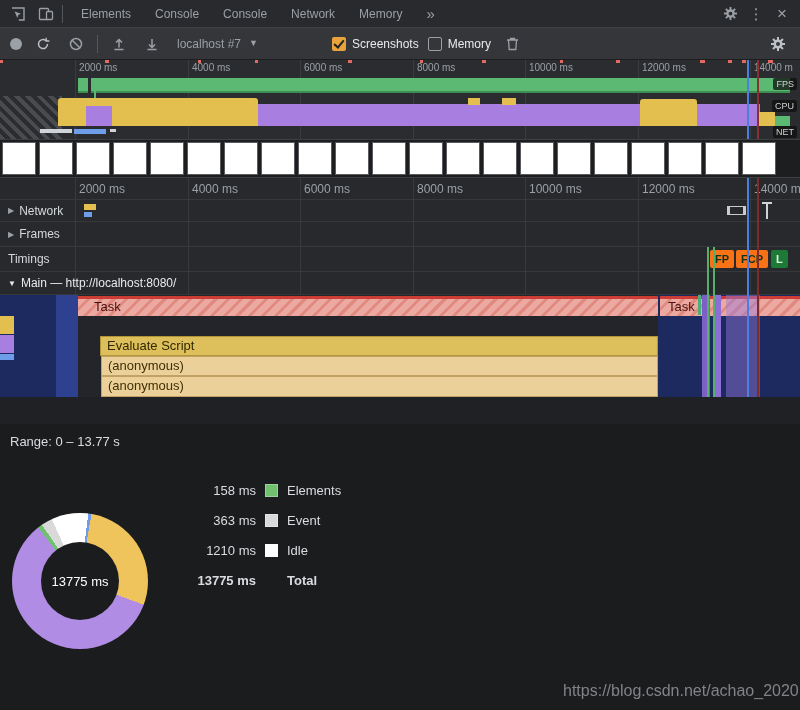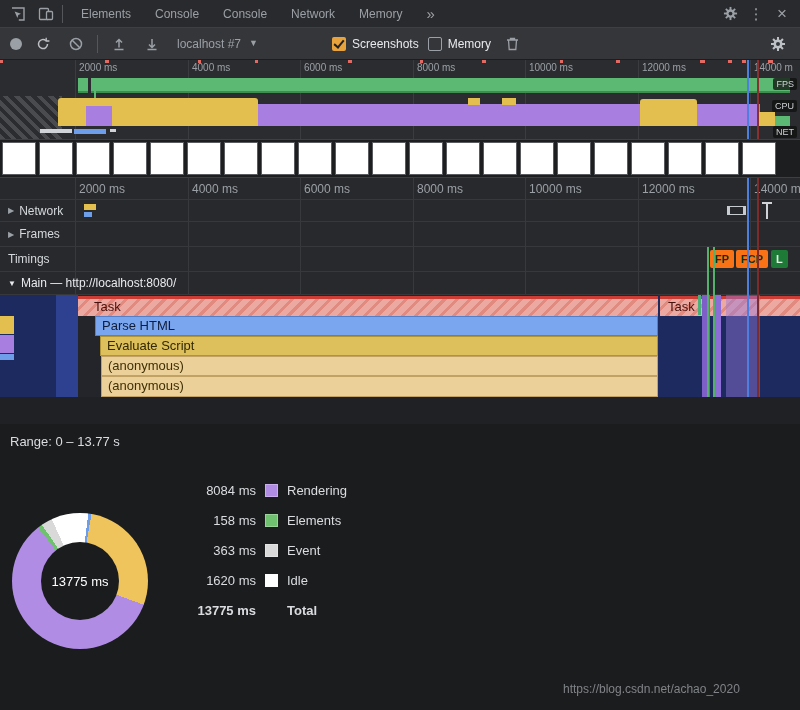--- a/index.html
+++ b/index.html
@@ -64,21 +64,21 @@
   .summary{position:absolute;top:424px;left:0;width:800px;height:286px;background:#1b1c1e}
   .range-text{position:absolute;left:10px;top:10px;font-size:13px;color:#dadce0}
   .donut{position:absolute;left:12px;top:89px;width:136px;height:136px;border-radius:50%}
   .donut-hole{position:absolute;left:29px;top:29px;width:78px;height:78px;border-radius:50%;background:#1b1c1e;display:flex;align-items:center;justify-content:center;font-size:13px;color:#fff}
   .legend{position:absolute;left:192px;top:56px}
   .lrow{display:flex;align-items:center;height:21px;margin-bottom:9px;font-size:13px;color:#dadce0}
   .lval{width:64px;text-align:right;margin-right:9px}
   .lsw{width:13px;height:13px;margin-right:9px;border:1px solid rgba(255,255,255,.3);flex:none}
   .lsw.none{border-color:transparent;background:transparent!important}
   .lrow.total{font-weight:bold;margin-top:2px}
-  .watermark{position:absolute;left:563px;top:258px;font-size:12px;color:#808387}
+  .watermark{position:absolute;left:563px;top:258px;font-size:16px;color:#808387}
 </style>
 </head>
 <body>
 
 <div class="root">
 
   <div class="topbar">
     <div class="panel-icons">
       <span class="icon-btn">
         <svg width="16" height="16" viewBox="0 0 16 16">
@@ -325,23 +325,20 @@
       <div class="abs" style="left:0;top:40px;width:14px;height:18px;background:#a87ee0;z-index:2"></div>
       <div class="abs" style="left:0;top:59px;width:14px;height:6px;background:#6e9eea;z-index:2"></div>
       <div class="abs" style="left:658px;top:0;width:142px;height:102px;background:#1c2a60"></div>
 
       <div class="bar task-bar" style="left:78px;top:1px;width:580px">
         <span>Task</span>
       </div>
       <div class="bar task-bar" style="left:660px;top:1px;width:140px;padding-left:8px">
         <span>Task</span>
       </div>
-      <div class="bar bar-parse" style="left:95px;top:21px;width:563px">
-        <span>Parse HTML</span>
-      </div>
       <div class="bar bar-eval" style="left:100px;top:41px;width:558px">
         <span>Evaluate Script</span>
       </div>
       <div class="bar bar-anon" style="left:101px;top:61px;width:557px">
         <span>(anonymous)</span>
       </div>
       <div class="bar bar-anon" style="left:101px;top:81px;width:557px;height:21px">
         <span>(anonymous)</span>
       </div>
 
@@ -362,36 +359,31 @@
     <div class="range-text">Range: 0 – 13.77 s</div>
 
     <div class="donut" style="background: conic-gradient(from 7deg, rgb(110, 158, 234) 0deg, rgb(110, 158, 234) 2.7deg, rgb(239, 196, 93) 2.7deg, rgb(239, 196, 93) 103.5deg, rgb(177, 140, 229) 103.5deg, rgb(177, 140, 229) 314.8deg, rgb(111, 192, 111) 314.8deg, rgb(111, 192, 111) 318.9deg, rgb(217, 217, 217) 318.9deg, rgb(217, 217, 217) 328.4deg, rgb(255, 255, 255) 328.4deg, rgb(255, 255, 255) 360deg);">
       <div class="donut-hole">
         <span>13775 ms</span>
       </div>
     </div>
 
     <div class="legend">
       <div class="lrow">
-        <span class="lval">8084 ms</span>
-        <span class="lsw" style="background: rgb(177, 140, 229);"></span>
-        <span>Rendering</span>
-      </div>
-      <div class="lrow">
         <span class="lval">158 ms</span>
         <span class="lsw" style="background: rgb(111, 192, 111);"></span>
         <span>Elements</span>
       </div>
       <div class="lrow">
         <span class="lval">363 ms</span>
         <span class="lsw" style="background: rgb(217, 217, 217);"></span>
         <span>Event</span>
       </div>
       <div class="lrow">
-        <span class="lval">1620 ms</span>
+        <span class="lval">1210 ms</span>
         <span class="lsw" style="background: rgb(255, 255, 255);"></span>
         <span>Idle</span>
       </div>
       <div class="lrow total">
         <span class="lval">13775 ms</span>
         <span class="lsw none"></span>
         <span>Total</span>
       </div>
     </div>
 

